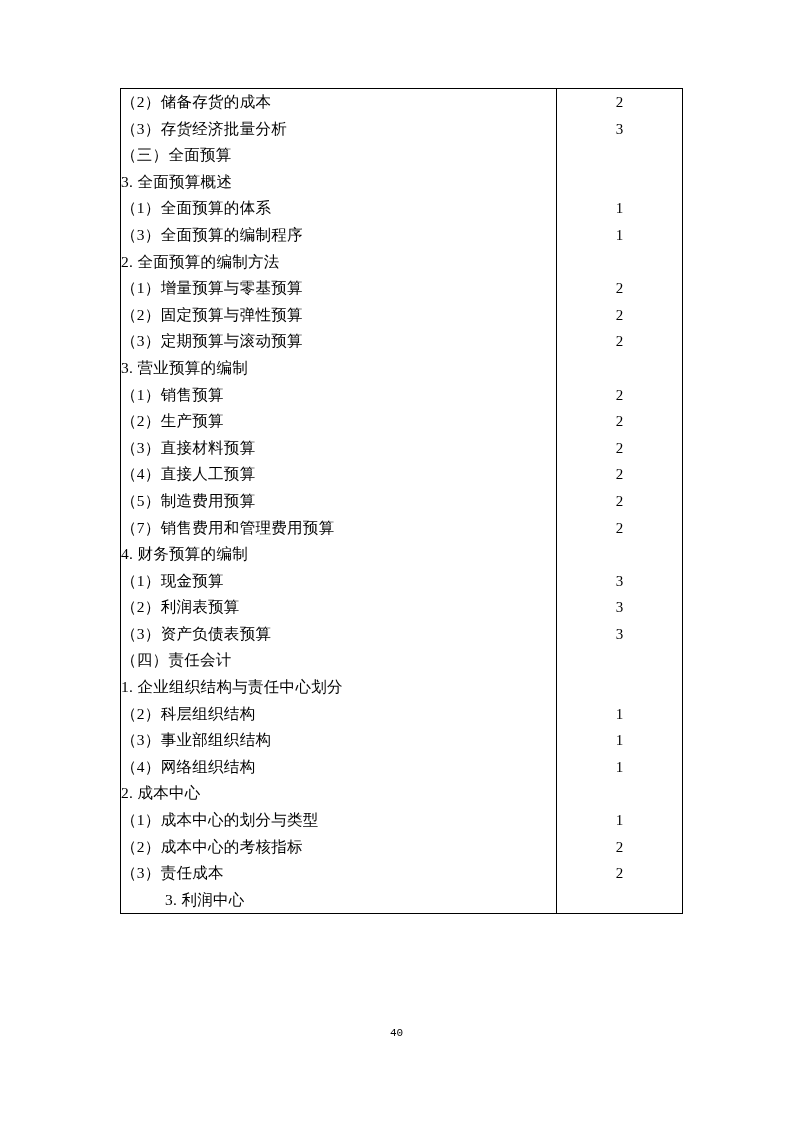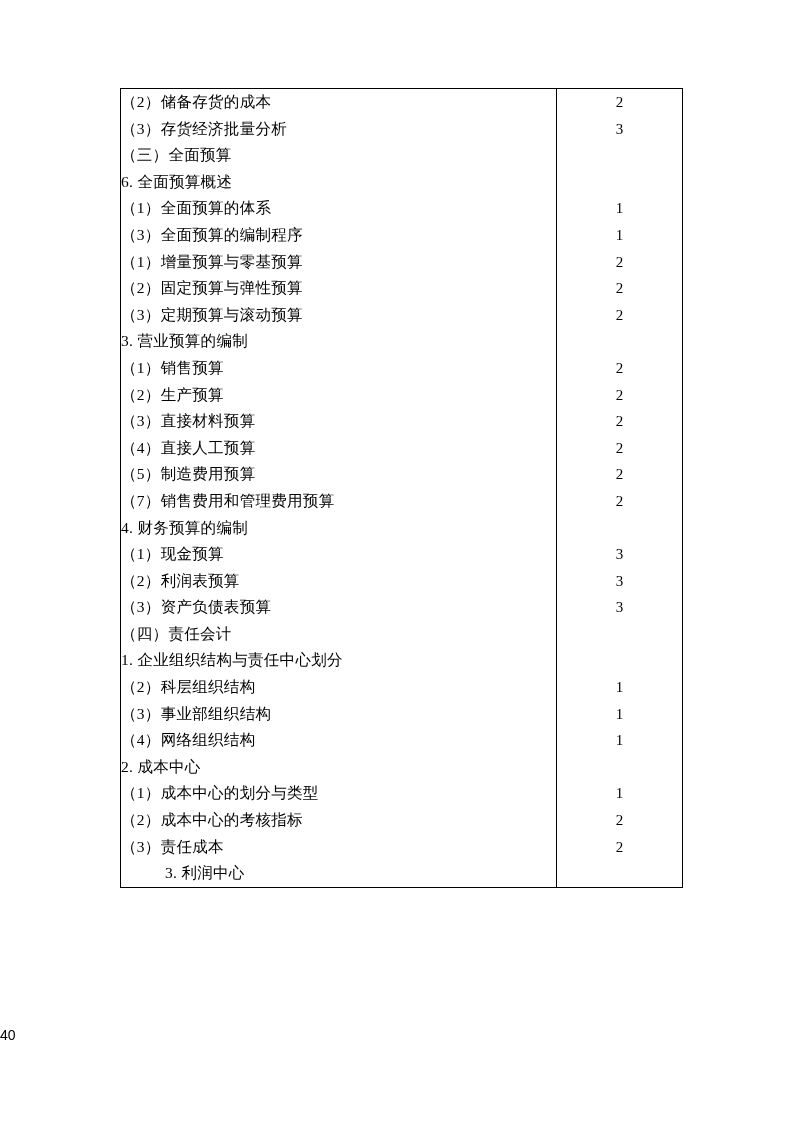--- a/index.html
+++ b/index.html
@@ -67,22 +67,23 @@
   }
   tr.row:last-child td {
     border-bottom: 1px solid #000000;
     padding-left: 44px;
   }
   .page-number {
     position: absolute;
     top: 1027px;
     left: 0;
     width: 793px;
-    font-size: 14px;
-    font-family: Liberation Sans, sans-serif;
+    text-align: center;
+    font-size: 11px;
+    font-family: Liberation Mono, monospace;
     color: #000000;
   }
 </style>
 </head>
 <body>
 
 <div class="page">
   <table class="doc-table">
     <colgroup>
       <col class="col-item">
@@ -95,30 +96,34 @@
         </tr>
         <tr class="row">
           <td class="cell-item">（3）存货经济批量分析</td>
           <td class="cell-level">3</td>
         </tr>
         <tr class="row">
           <td class="cell-item">（三）全面预算</td>
           <td class="cell-level"></td>
         </tr>
         <tr class="row">
-          <td class="cell-item">6. 全面预算概述</td>
+          <td class="cell-item">3. 全面预算概述</td>
           <td class="cell-level"></td>
         </tr>
         <tr class="row">
           <td class="cell-item">（1）全面预算的体系</td>
           <td class="cell-level">1</td>
         </tr>
         <tr class="row">
           <td class="cell-item">（3）全面预算的编制程序</td>
           <td class="cell-level">1</td>
+        </tr>
+        <tr class="row">
+          <td class="cell-item">2. 全面预算的编制方法</td>
+          <td class="cell-level"></td>
         </tr>
         <tr class="row">
           <td class="cell-item">（1）增量预算与零基预算</td>
           <td class="cell-level">2</td>
         </tr>
         <tr class="row">
           <td class="cell-item">（2）固定预算与弹性预算</td>
           <td class="cell-level">2</td>
         </tr>
         <tr class="row">

